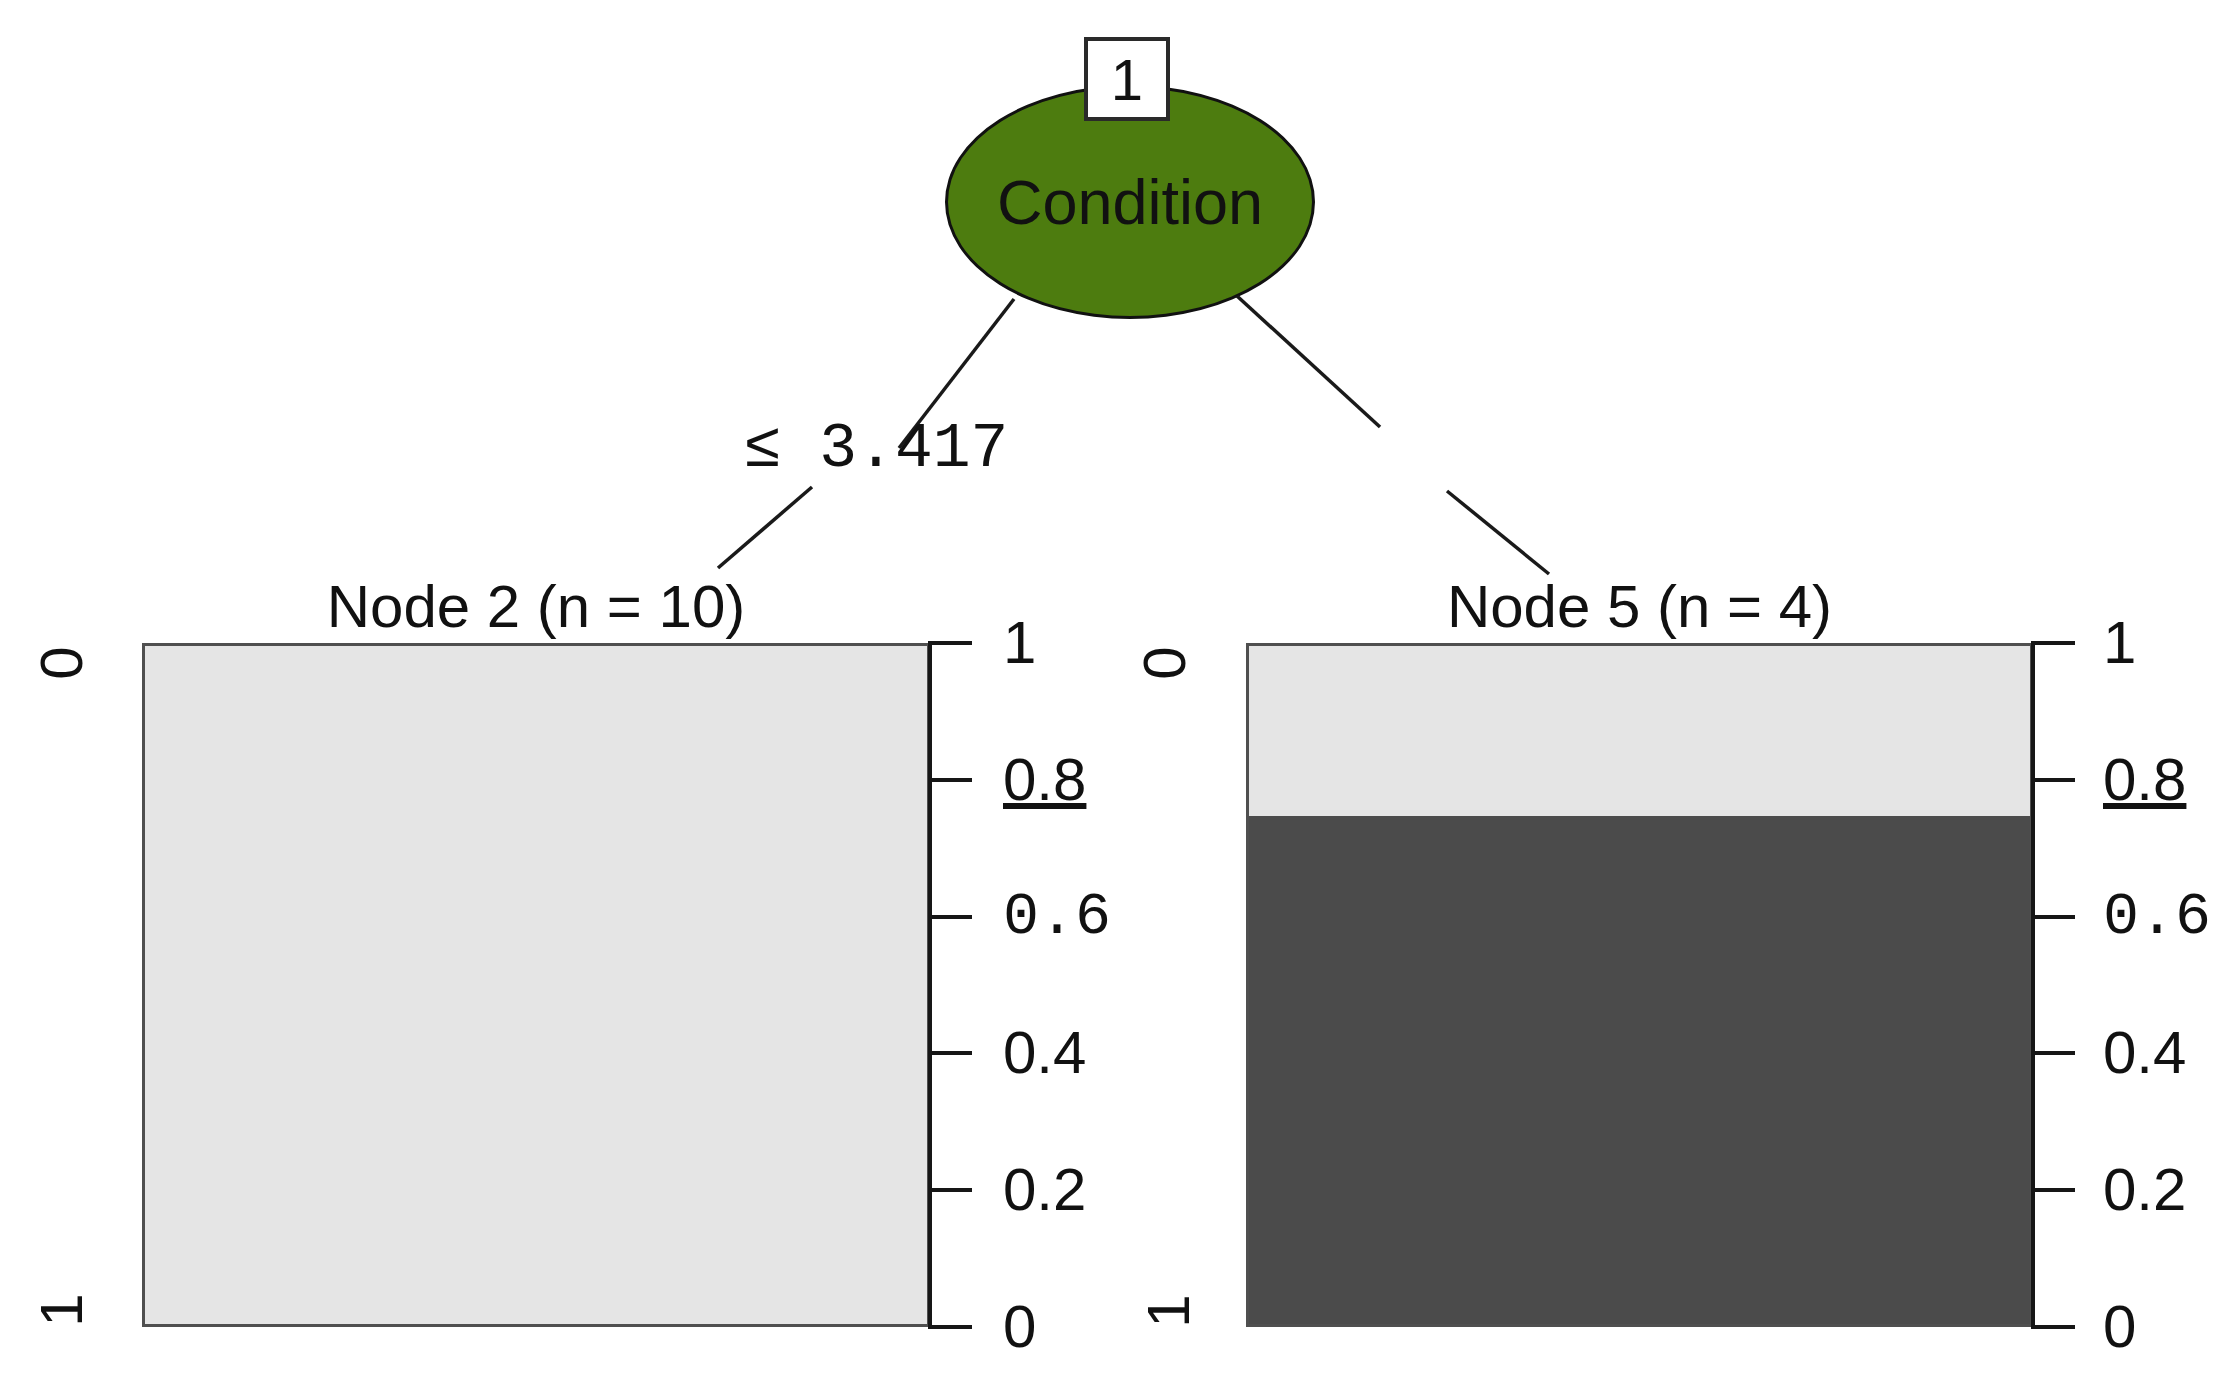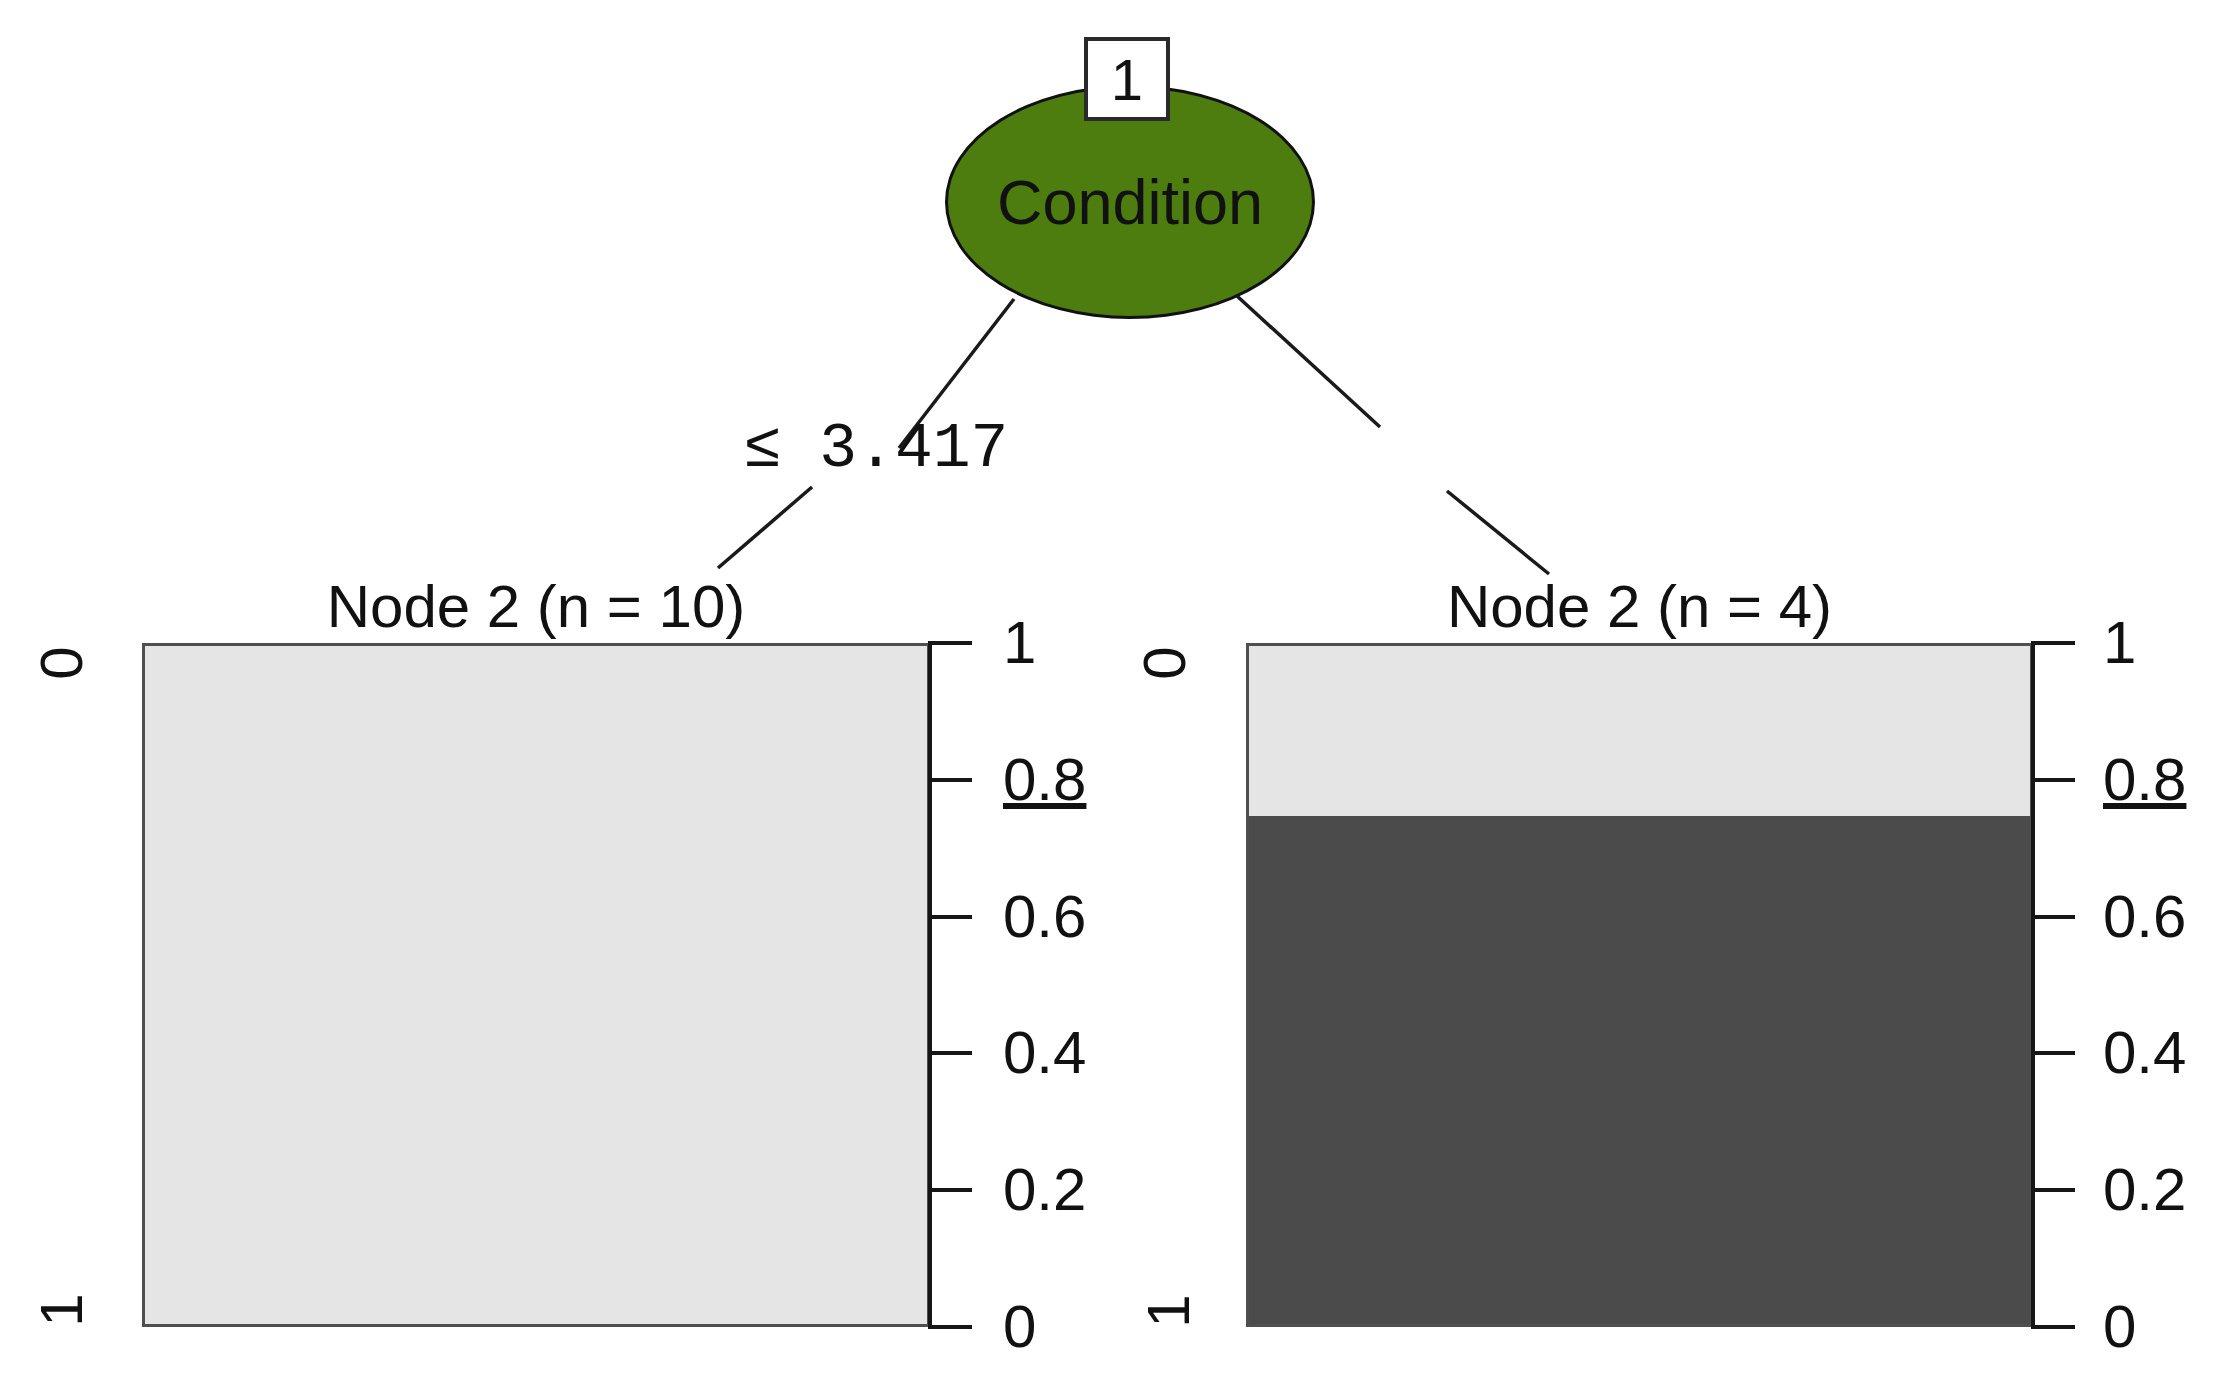--- a/index.html
+++ b/index.html
@@ -70,21 +70,21 @@
   .tick.t5{top:calc(100% - 2px);}
   .axis-labels{top:643px;height:684px;width:160px;}
   #tlabels-n2{left:1003px;}
   #tlabels-n3{left:2103px;}
   .tick-label{
     position:absolute;left:0;height:62px;line-height:62px;
     font-size:60px;white-space:nowrap;
   }
   .tick-label.t0{top:calc(0% - 31px);}
   .tick-label.t1{top:calc(20% - 31px);text-decoration:underline;}
-  .tick-label.t2{top:calc(40% - 31px);}
+  .tick-label.t2{top:calc(40% - 31px);font-family:Liberation Mono, monospace;}
   .tick-label.t3{top:calc(60% - 31px);}
   .tick-label.t4{top:calc(80% - 31px);}
   .tick-label.t5{top:calc(100% - 31px);}
   
   .class-label{
     width:90px;height:62px;line-height:62px;font-size:60px;
     display:flex;align-items:center;justify-content:center;
     transform:rotate(-90deg);
   }
   #c0-n2{left:17px;top:632px;}
@@ -133,21 +133,21 @@
   </div>
   <div id="tlabels-n2" class="abs axis-labels">
     <div class="tick-label t0">1</div>
     <div class="tick-label t1">0.8</div>
     <div class="tick-label t2">0.6</div>
     <div class="tick-label t3">0.4</div>
     <div class="tick-label t4">0.2</div>
     <div class="tick-label t5">0</div>
   </div>
 
-  <div id="title-n3" class="abs panel-title">Node 2 (n = 4)</div>
+  <div id="title-n3" class="abs panel-title">Node 5 (n = 4)</div>
 
   <div id="c0-n3" class="abs class-label">0</div>
   <div id="c1-n3" class="abs class-label">1</div>
 
   <div id="box-n3" class="abs bar-box">
     <div class="dark-seg" style="height: 75%;"></div>
   </div>
 
   <div id="axisline-n3" class="abs axis-line"></div>
   <div id="ticks-n3" class="abs axis-ticks">

